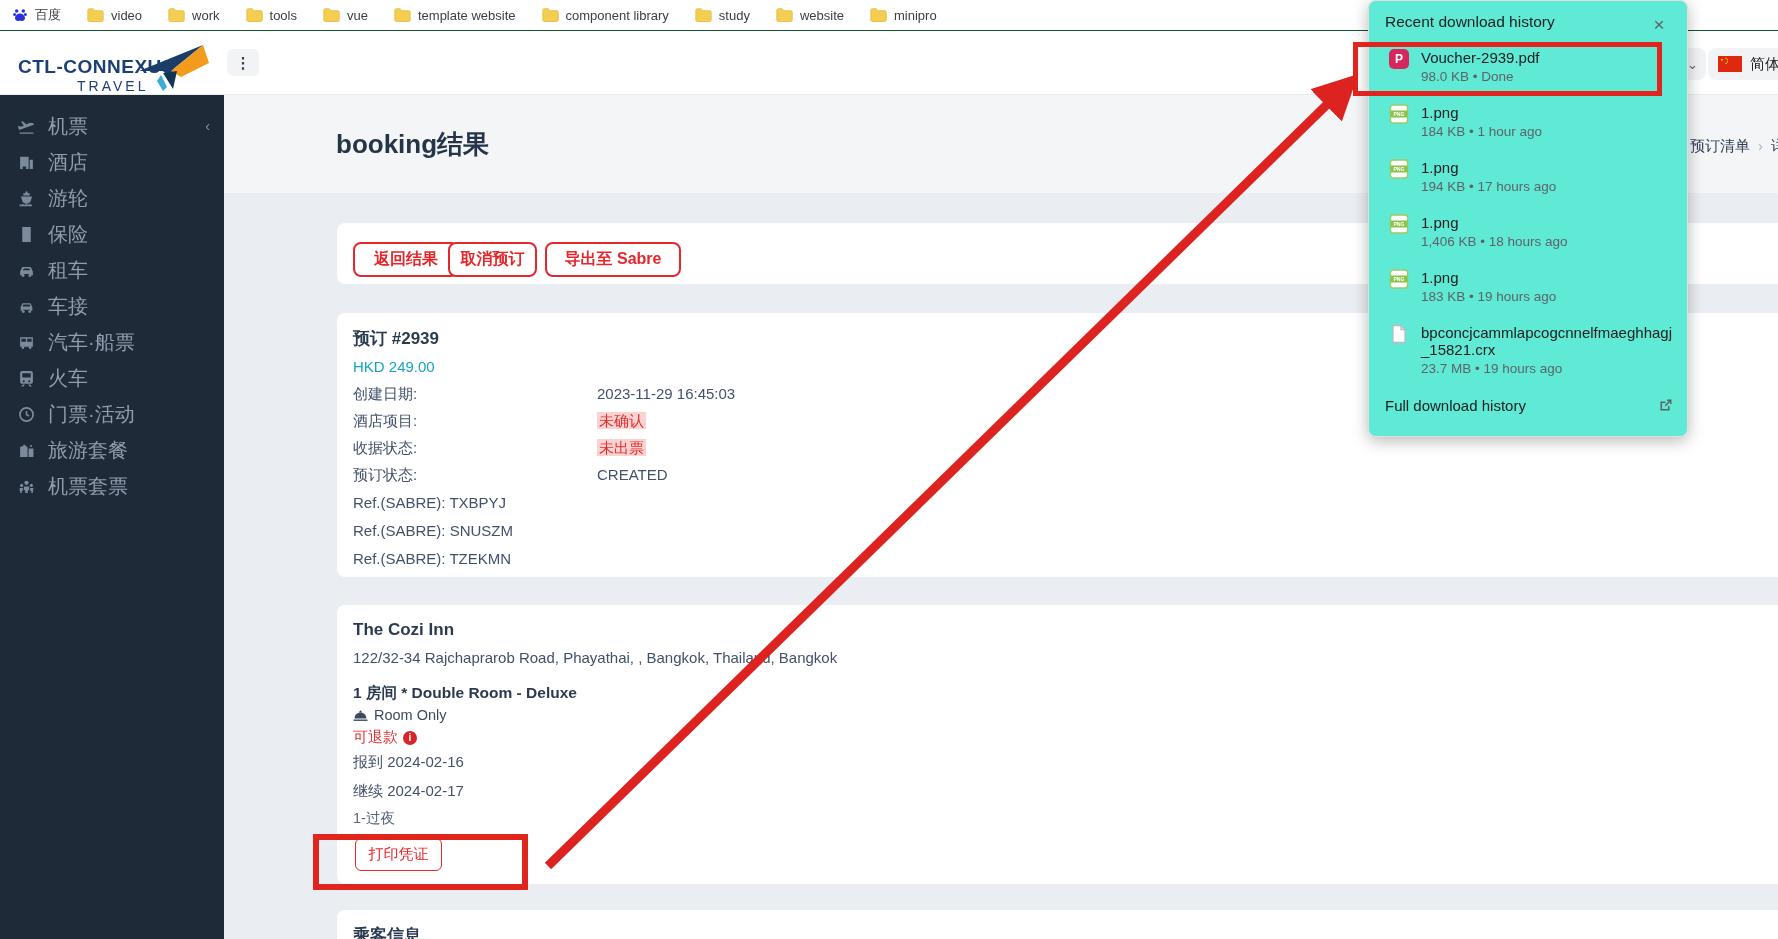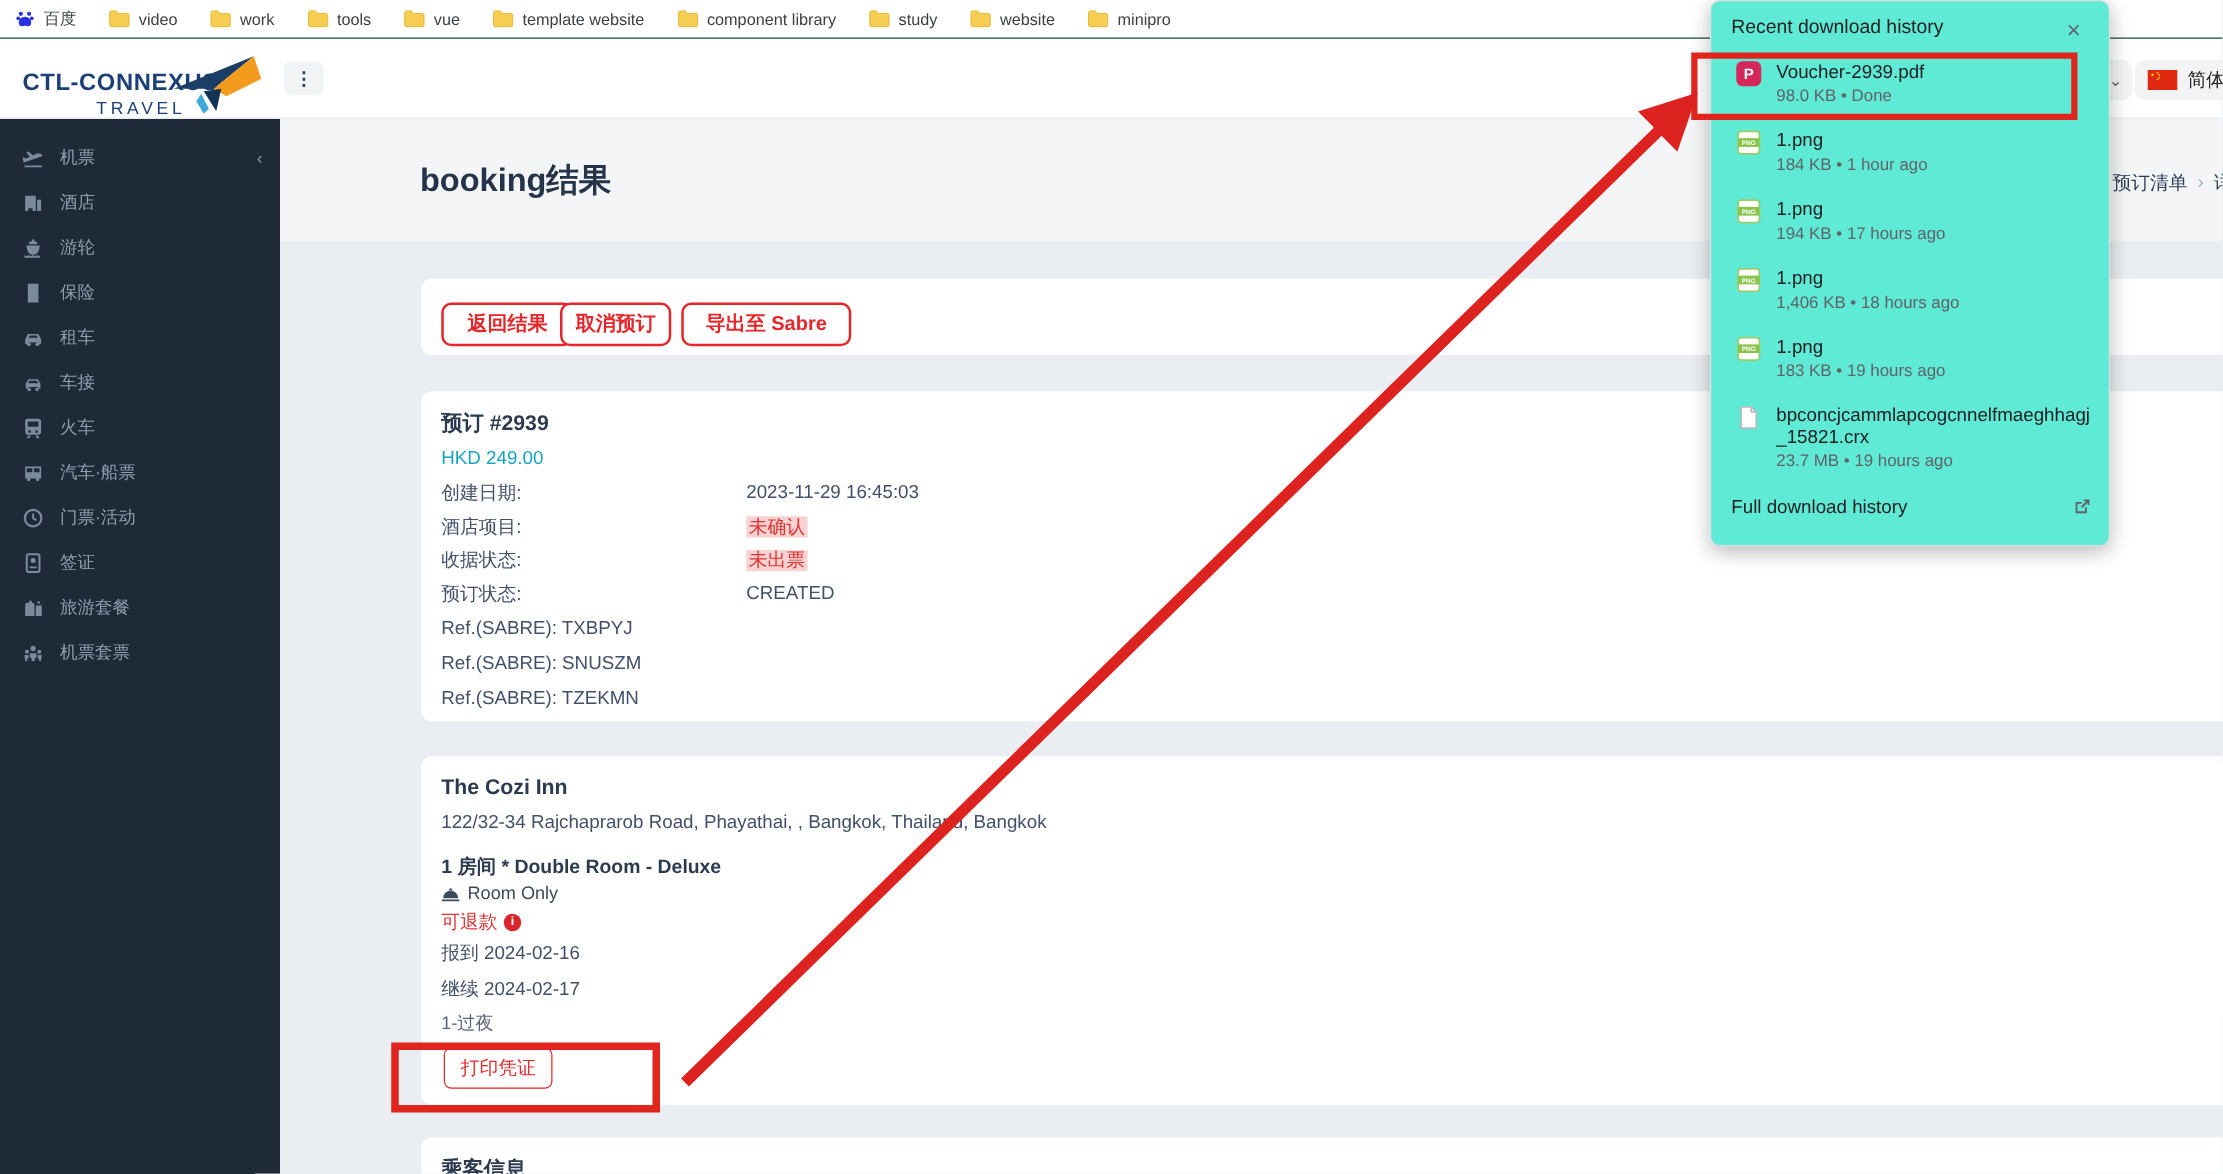--- a/index.html
+++ b/index.html
@@ -27,21 +27,21 @@
     background:#f1f3f4; border-radius:6px; color:#30404f; font-size:15px; font-weight:bold;
     display:flex; align-items:center; justify-content:center; cursor:pointer; }
 
   
   .sidebar { position:absolute; left:0; top:95px; width:224px; height:844px;
     background:#1f2a39; z-index:1; padding-top:13px; }
   .sb-item { position:relative; height:36px; display:flex; align-items:center;
     padding-left:18px; cursor:pointer; }
   .sb-ico { width:17px; height:17px; color:#7c8b9c; display:inline-flex; }
   .sb-ico svg { width:17px; height:17px; }
-  .sb-label { margin-left:13px; font-size:14px; color:#909dac; }
+  .sb-label { margin-left:13px; font-size:20px; color:#909dac; }
   .sb-chevron { position:absolute; right:14px; color:#8496a8; font-size:14px; }
 
   
   .titleband { position:absolute; left:224px; top:95px; width:1554px; height:98px;
     background:#f3f5f7; }
   .page-title { position:absolute; left:336px; top:127px; font-size:26px; font-weight:bold;
     color:#263449; }
   .breadcrumb { position:absolute; left:1690px; top:137px; display:flex; gap:8px;
     font-size:15px; color:#2c3e55; white-space:nowrap; }
   .breadcrumb .sep { color:#a9b3bf; }
@@ -246,56 +246,46 @@
           <path d="M2.5 8.5L4.3 5h7.4l1.8 3.5V12h-1.9v-1H4.4v1H2.5V8.5zM5 6.2L4.2 8h7.6L11 6.2H5z"></path>
           <circle cx="5" cy="12.8" r="1.3"></circle>
           <circle cx="11" cy="12.8" r="1.3"></circle>
         </svg>
       </span>
     <span class="sb-label">车接</span>
   </div>
   <div class="sb-item">
     <span class="sb-ico">
         <svg viewBox="0 0 16 16" fill="currentColor">
+          <path d="M2 3h12v9H2V3zm1.2 1.4v3h4.2v-3H3.2zm5.4 0v3h4.2v-3H8.6z"></path>
+          <circle cx="4.6" cy="12.8" r="1.3"></circle>
+          <circle cx="11.4" cy="12.8" r="1.3"></circle>
+        </svg>
+      </span>
+    <span class="sb-label">汽车·船票</span>
+  </div>
+  <div class="sb-item">
+    <span class="sb-ico">
+        <svg viewBox="0 0 16 16" fill="currentColor">
           <path d="M4 1h8c1.1 0 2 .9 2 2v8c0 1.1-.9 2-2 2H4c-1.1 0-2-.9-2-2V3c0-1.1.9-2 2-2zm0 2v4h8V3H4z"></path>
           <circle cx="5.4" cy="10.6" r="1" fill="#1f2a39"></circle>
           <circle cx="10.6" cy="10.6" r="1" fill="#1f2a39"></circle>
           <path d="M4.5 13.6L3 15.6h2l1.5-2H4.5zm7 0l1.5 2h-2l-1.5-2h2z"></path>
         </svg>
       </span>
     <span class="sb-label">火车</span>
   </div>
   <div class="sb-item">
     <span class="sb-ico">
-        <svg viewBox="0 0 16 16" fill="currentColor">
-          <path d="M2 3h12v9H2V3zm1.2 1.4v3h4.2v-3H3.2zm5.4 0v3h4.2v-3H8.6z"></path>
-          <circle cx="4.6" cy="12.8" r="1.3"></circle>
-          <circle cx="11.4" cy="12.8" r="1.3"></circle>
-        </svg>
-      </span>
-    <span class="sb-label">汽车·船票</span>
-  </div>
-  <div class="sb-item">
-    <span class="sb-ico">
         <svg viewBox="0 0 16 16" fill="none" stroke="currentColor">
           <circle cx="8" cy="8" r="6.2" stroke-width="1.6"></circle>
           <path d="M8 4.6V8l2.4 1.5" stroke-width="1.4"></path>
         </svg>
       </span>
     <span class="sb-label">门票·活动</span>
-  </div>
-  <div class="sb-item">
-    <span class="sb-ico">
-        <svg viewBox="0 0 16 16" fill="currentColor">
-          <rect x="3.2" y="1.4" width="9.6" height="13.2" rx="1.4" fill="none" stroke="currentColor" stroke-width="1.5"></rect>
-          <circle cx="8" cy="6" r="1.9"></circle>
-          <path d="M5.4 10.6h5.2v1.2H5.4z"></path>
-        </svg>
-      </span>
-    <span class="sb-label">签证</span>
   </div>
   <div class="sb-item">
     <span class="sb-ico">
         <svg viewBox="0 0 16 16" fill="currentColor">
           <path d="M2 5.5c0-.8.7-1.5 1.5-1.5H5V2.5h2V4h.5C8.3 4 9 4.7 9 5.5V14H2V5.5zM10 6h4.5v8H10V6zm1.2-1.5V3h2v1.5h-2z"></path>
         </svg>
       </span>
     <span class="sb-label">旅游套餐</span>
   </div>
   <div class="sb-item">

